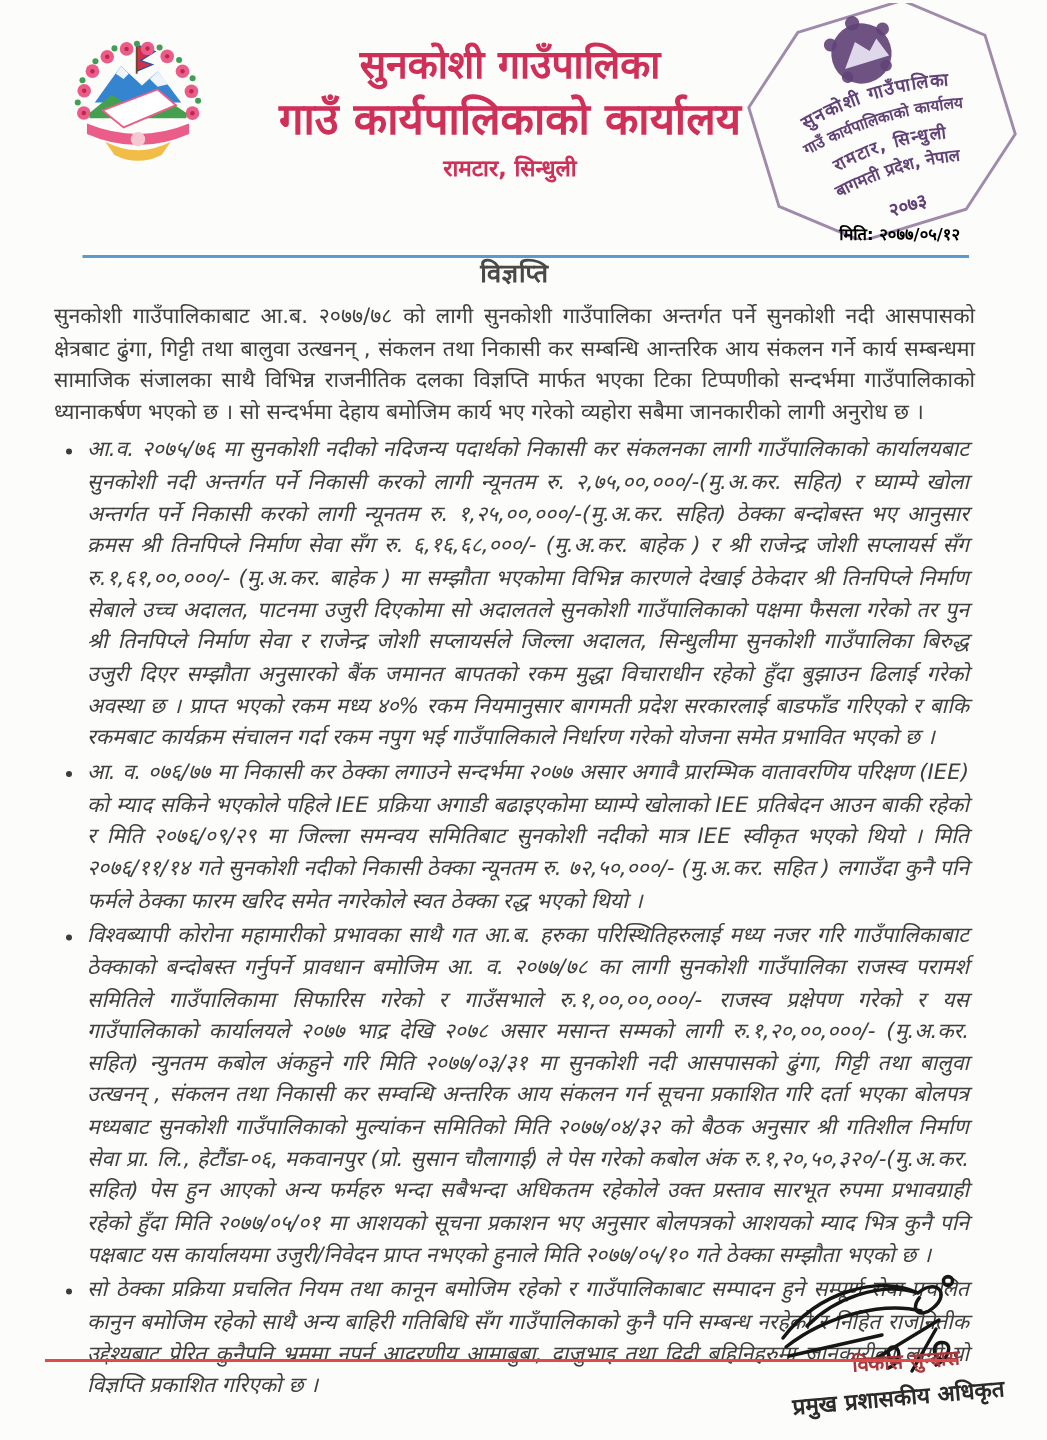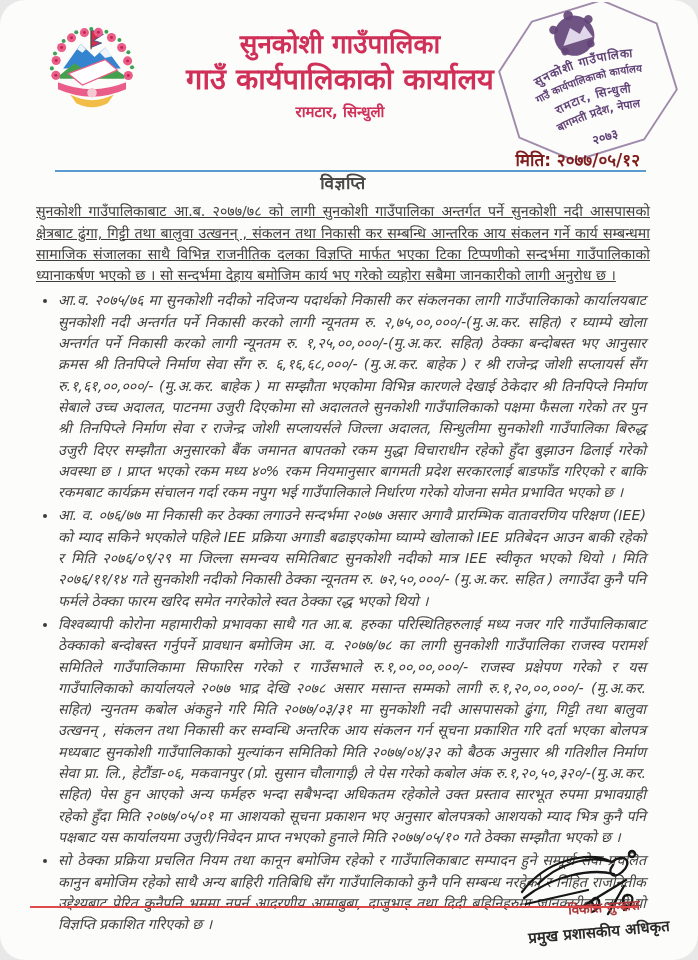--- a/index.html
+++ b/index.html
@@ -7,45 +7,44 @@
     background:#e8e8e8;
     font-family:"DejaVu Sans", sans-serif;
   }
   .page{
     position:relative;
     width:698px;height:960px;
     margin:0 auto;
     background:#fcfcfa;
     overflow:hidden;
     color:#3f3e3c;
-    border-radius:25px;
   }
   
   .logo{position:absolute;left:44px;top:12px;width:96px;height:118px;}
   .title-block{
     position:absolute;left:150px;top:28px;width:380px;
     text-align:center;color:#d02f58;
   }
   .title-muni{font-size:26px;font-weight:700;line-height:1.25;}
   .title-office{font-size:29px;font-weight:700;line-height:1.25;}
   .title-addr{font-size:15px;font-weight:700;margin-top:4px;}
   .stamp{position:absolute;right:10px;top:2px;width:200px;height:158px;opacity:.88;}
   .refs{position:absolute;left:44px;top:122px;color:#d02f58;font-size:14px;font-weight:700;line-height:1.7;}
-  .doc-date{position:absolute;right:58px;top:148px;color:#7f1d1d;font-size:17px;font-weight:700;}
+  .doc-date{position:absolute;right:58px;top:148px;color:#000000;font-size:11px;font-weight:700;}
   .rule-blue{position:absolute;left:55px;right:52px;top:170px;height:0;border-top:2px solid #5a9bd0;}
   
   .bodytext{
     position:absolute;left:36px;right:48px;top:173px;
     font-size:14.2px;line-height:21.3px;text-align:justify;color:#403f3d;
   }
   .notice-title{
     font-size:17px;font-weight:600;text-align:center;color:#4a4948;
     margin:0 0 7px 0;letter-spacing:.5px;
   }
-  .intro{margin:0 0 1px 0;text-decoration:underline;}
+  .intro{margin:0 0 1px 0;}
   ul.points{margin:4px;padding:0 0 0 18px;list-style:disc;font-style:italic;}
   ul.points li{margin:0 0 2px 0;}
   ul.points li::marker{color:#3d3c3a;font-size:13px;}
   
   .signature{position:absolute;right:42px;top:846px;width:140px;height:82px;}
   .signer-name{
     position:absolute;right:58px;top:898px;
     color:#a8383c;font-size:13.5px;font-weight:700;transform:rotate(-4deg);
   }
   .signer-role{

